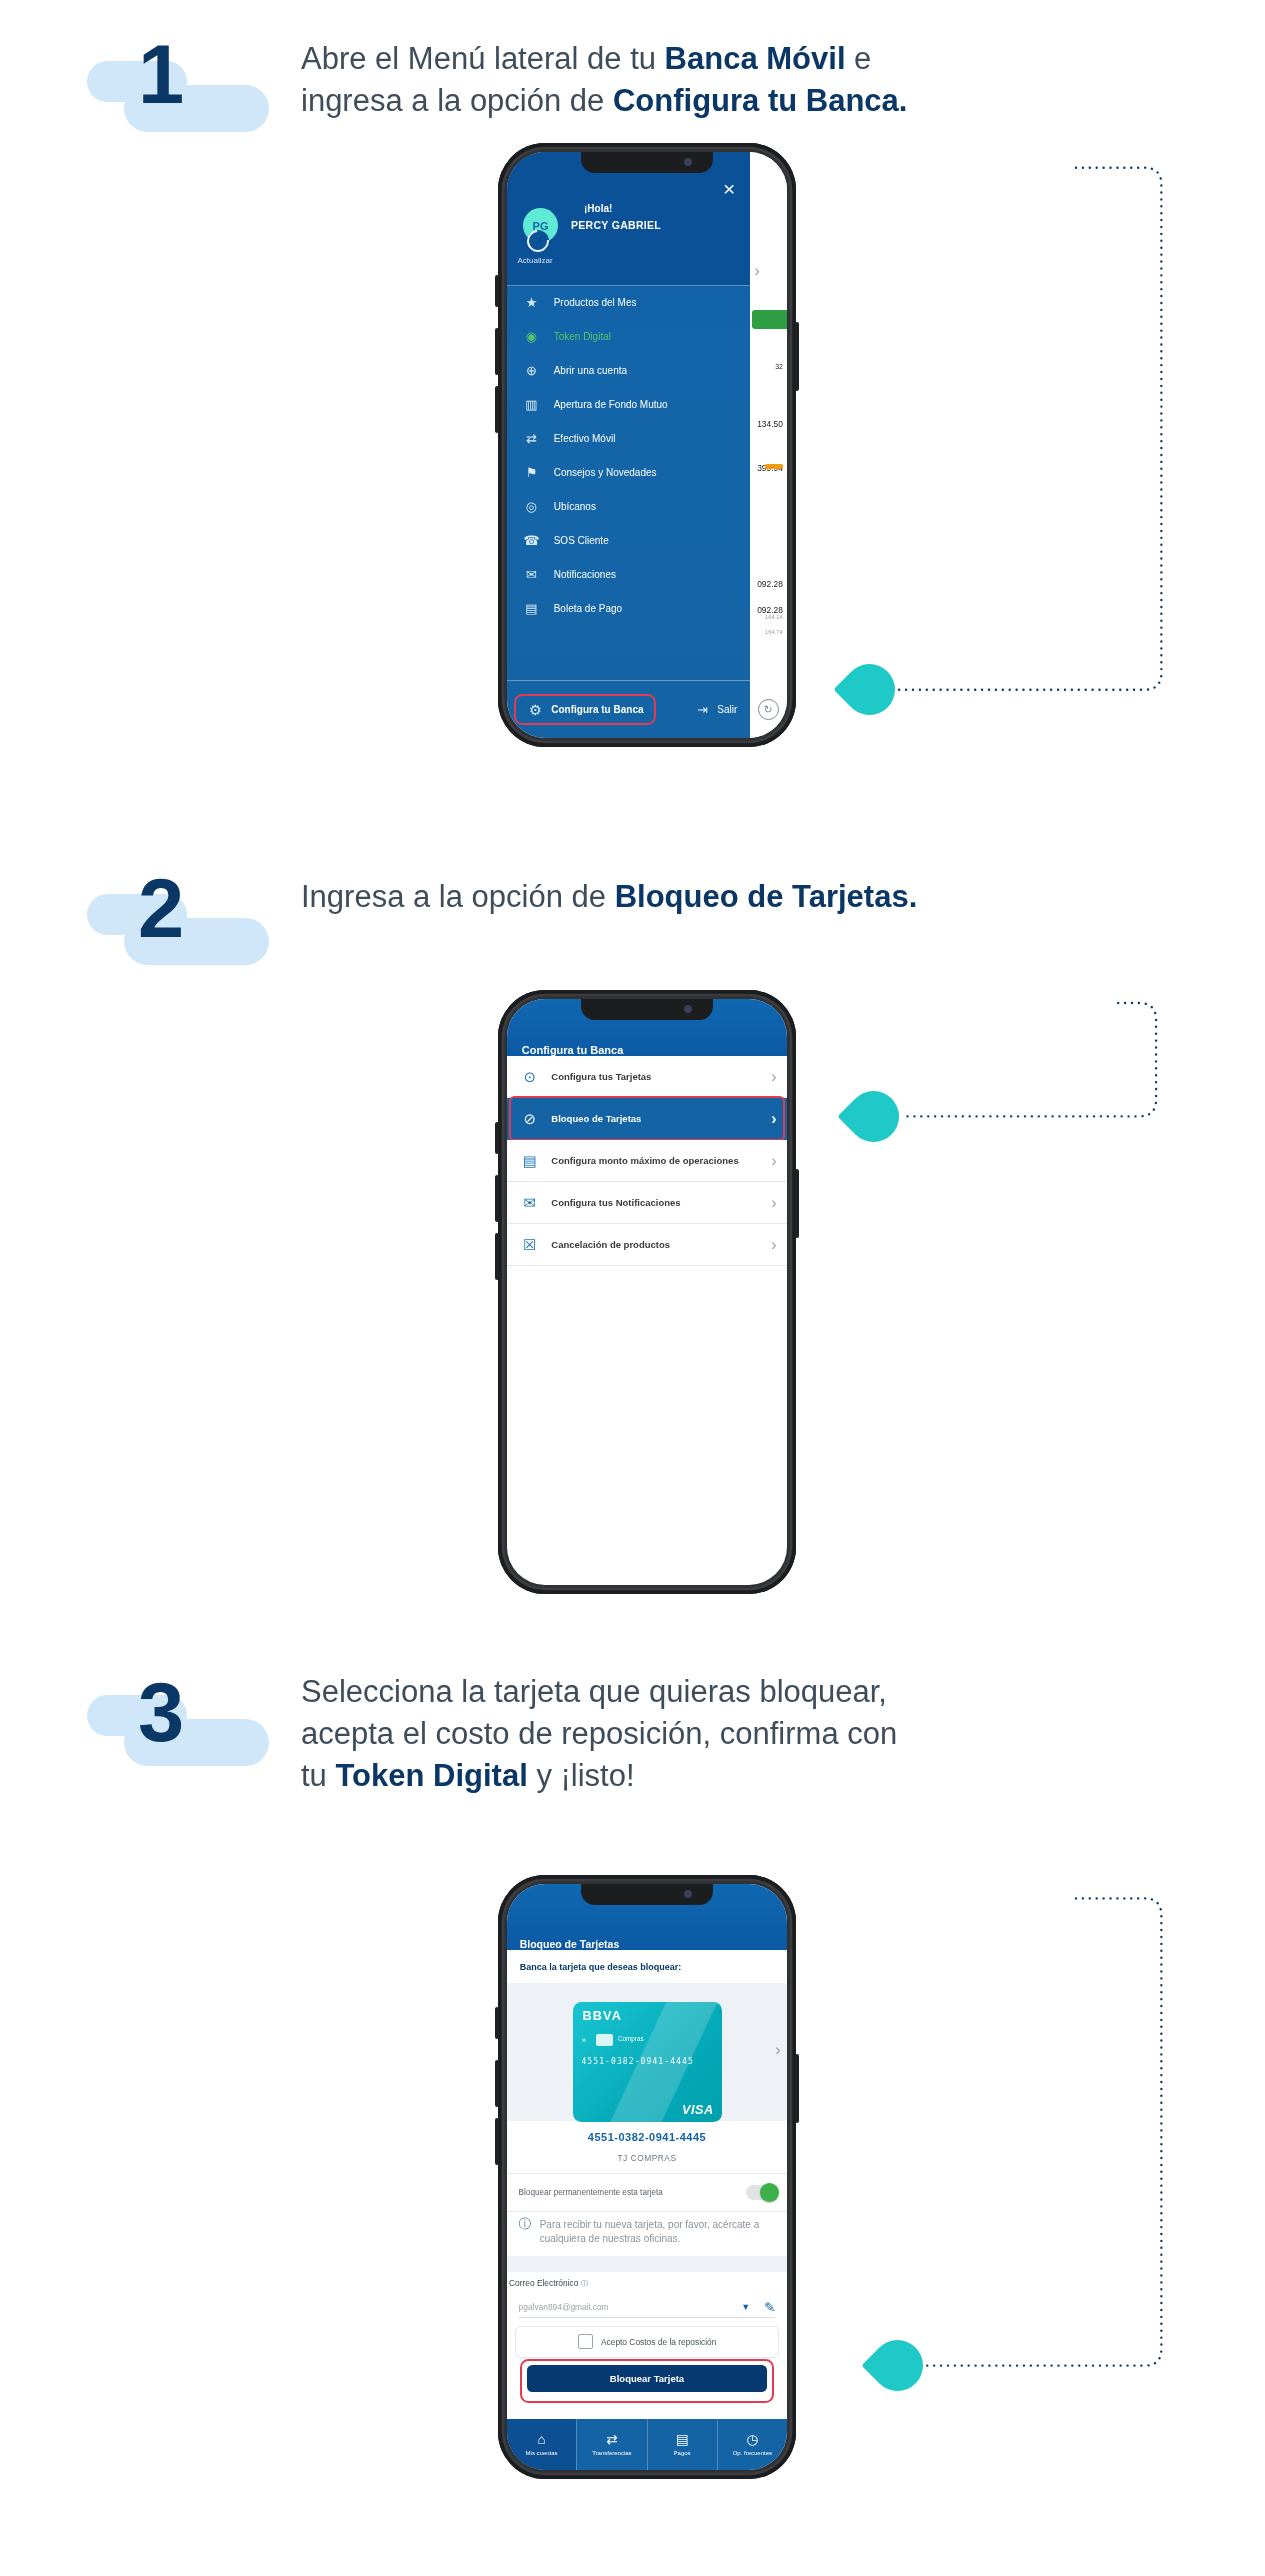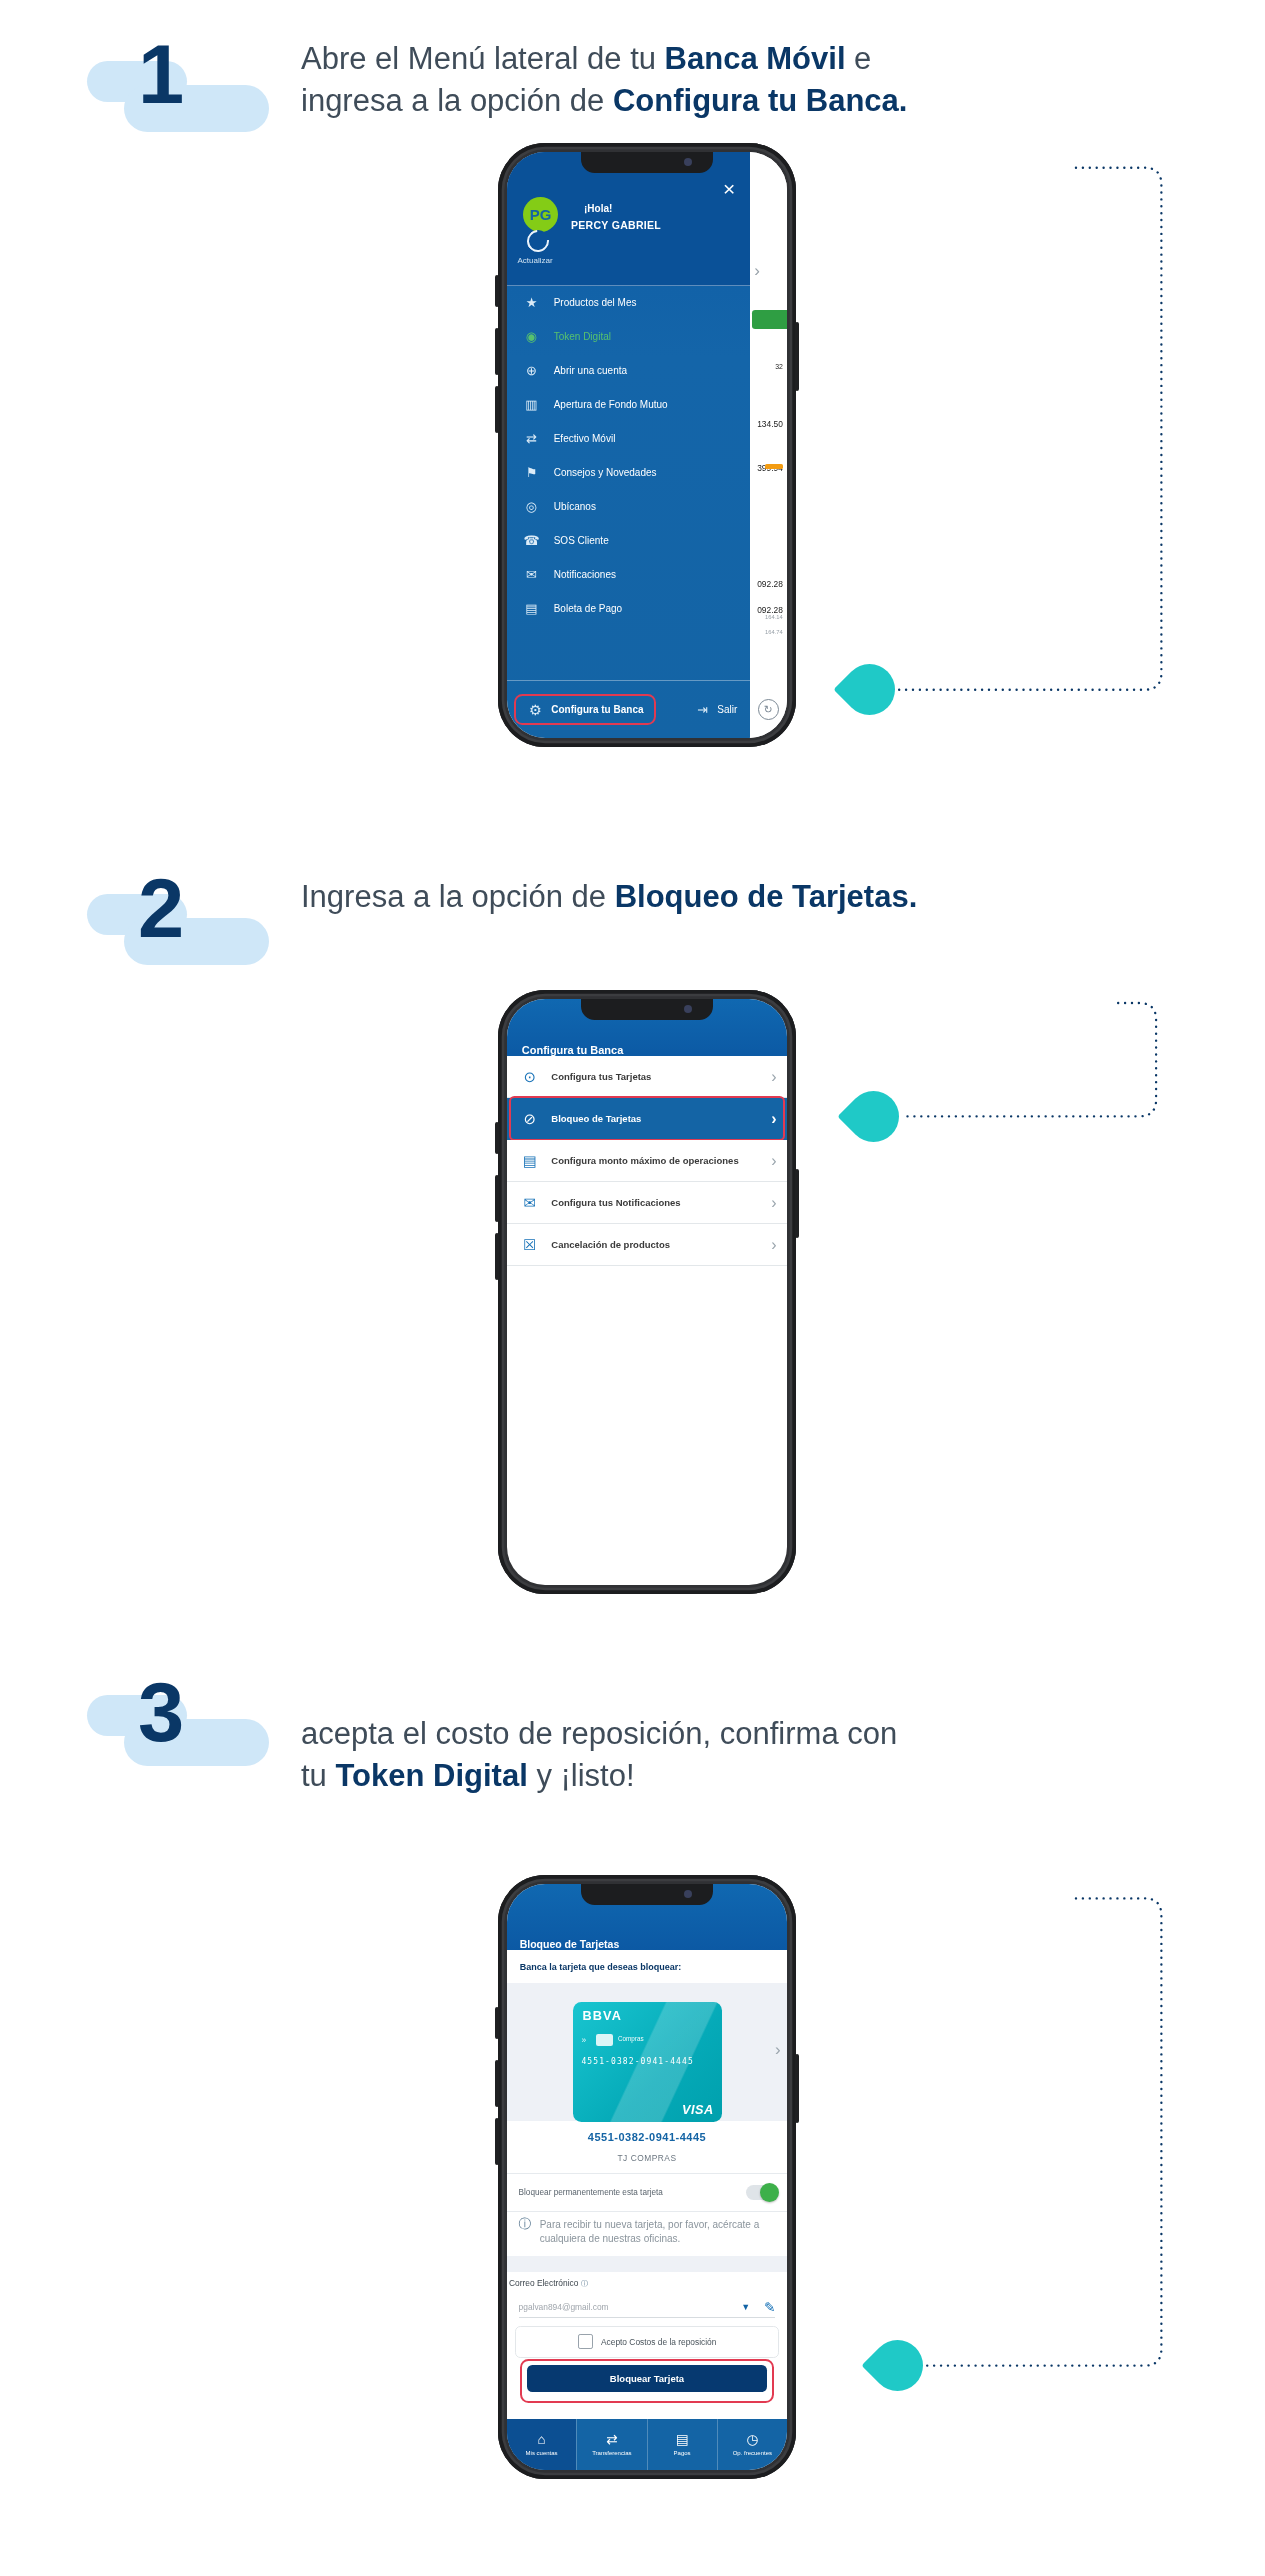--- a/index.html
+++ b/index.html
@@ -34,22 +34,22 @@
   .peek .pk{position:absolute;right:4.2px;color:#222;font-size:8.4px;margin-top:20px;}
   .peek .pk-sm{position:absolute;right:4.2px;color:#98a0a8;font-size:5.8px;}
   .peek .pk-chev{position:absolute;left:5.3px;top:109px;color:#98a2aa;font-size:17px;}
   .peek .pk-green{position:absolute;left:3.2px;right:0;top:158px;height:19px;background:#2f9e43;border-radius:3.2px 0 0 3.2px;}
   .peek .pk-orange{position:absolute;right:4.2px;top:312px;width:18px;height:5.3px;background:#f39c12;border-radius:1.6px;}
   .peek .pk-circle{position:absolute;right:8.4px;bottom:18px;width:19px;height:19px;border:1.6px solid #7b8894;border-radius:50%;
     color:#7b8894;font-size:10.5px;text-align:center;line-height:18px;}
   .menu-overlay{position:absolute;left:0;top:0;bottom:0;width:243px;background:linear-gradient(180deg,#0e5ca6 0%,#1465a9 35%,#1464a5 100%);}
   .menu-header{position:relative;height:133px;background:#0a5198;border-bottom:1.1px solid rgba(255,255,255,.35);}
   .close-x{position:absolute;top:26px;right:14.8px;color:#fff;font-size:21px;line-height:1;}
-  .avatar{position:absolute;left:16px;top:45px;width:35px;height:35px;border-radius:50%;background:#84cc16;color:#1464a5;
-    font-weight:bold;font-size:15px;display:flex;align-items:center;justify-content:center;}
+  .avatar{position:absolute;left:16px;top:56px;width:35px;height:35px;border-radius:50%;background:#5eead4;color:#1464a5;
+    font-weight:bold;font-size:11px;display:flex;align-items:center;justify-content:center;}
   .prog-ring{position:absolute;left:20px;top:78px;width:18px;height:18px;border-radius:50%;
     border:2.6px solid #eaf3fb;border-top-color:transparent;transform:rotate(40deg);background:#0a5198;}
   .hdr-hola{position:absolute;left:77px;top:51px;color:#fff;font-size:10px;font-weight:bold;}
   .hdr-name{position:absolute;left:64px;top:67px;color:#fff;font-size:10.5px;font-weight:bold;letter-spacing:0.3px;}
   .hdr-update{position:absolute;left:10.5px;top:104px;color:#cfe2f2;font-size:8px;}
   .menu-list{position:absolute;left:0;right:0;top:133px;}
   .m-row{height:34px;display:flex;align-items:center;padding-left:16px;gap:13.7px;}
   .m-ic{width:17px;text-align:center;font-size:13px;color:#dcecf8;}
   .m-lb{font-size:10px;color:#fff;}
   .m-row.teal .m-ic,.m-row.teal .m-lb{color:#57c16e;}
@@ -285,21 +285,21 @@
     </div>
   </div>
   <div class="drop" style="left:848px;top:1091px;"></div>
 
   <div class="cloud" style="left:87px;top:1695px;">
       <div class="lump1"></div>
       <div class="lump2"></div>
     </div>
   <div class="step-num" style="left:103px;top:1671px;">3</div>
   <div class="step-text" style="top:1671px;">
-    <br>
+    <span>Selecciona la tarjeta que quieras bloquear,</span><br>
     <span>acepta el costo de reposición, confirma con</span><br>
     <span>tu </span><span class="hl">Token Digital</span><span> y ¡listo!</span>
   </div>
 
   <div class="phone" style="top:1875px;">
     <div class="side-btn sb-l" style="top:132px;height:32px;"></div>
     <div class="side-btn sb-l" style="top:185px;height:47px;"></div>
     <div class="side-btn sb-l" style="top:243px;height:47px;"></div>
     <div class="side-btn sb-r" style="top:179px;height:69px;"></div>
     <div class="screen">

